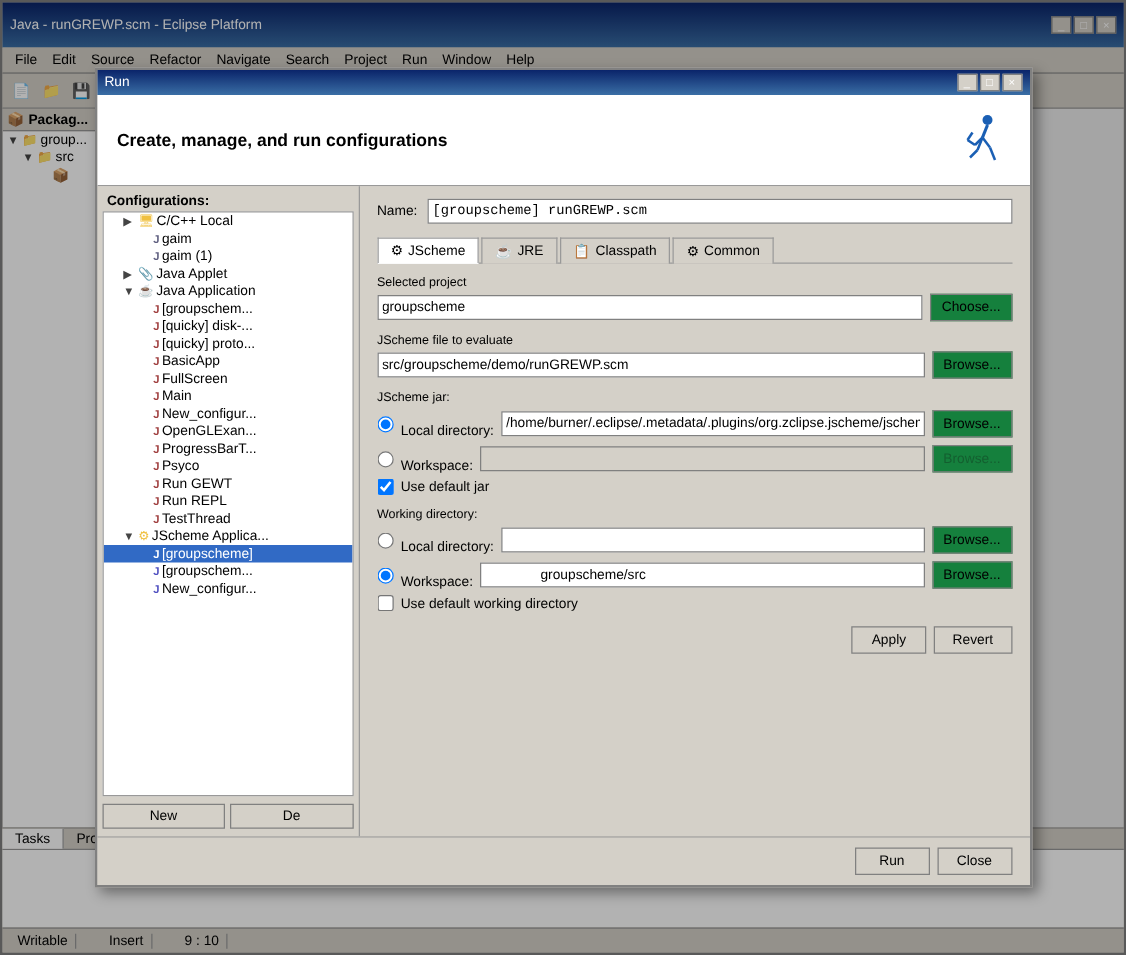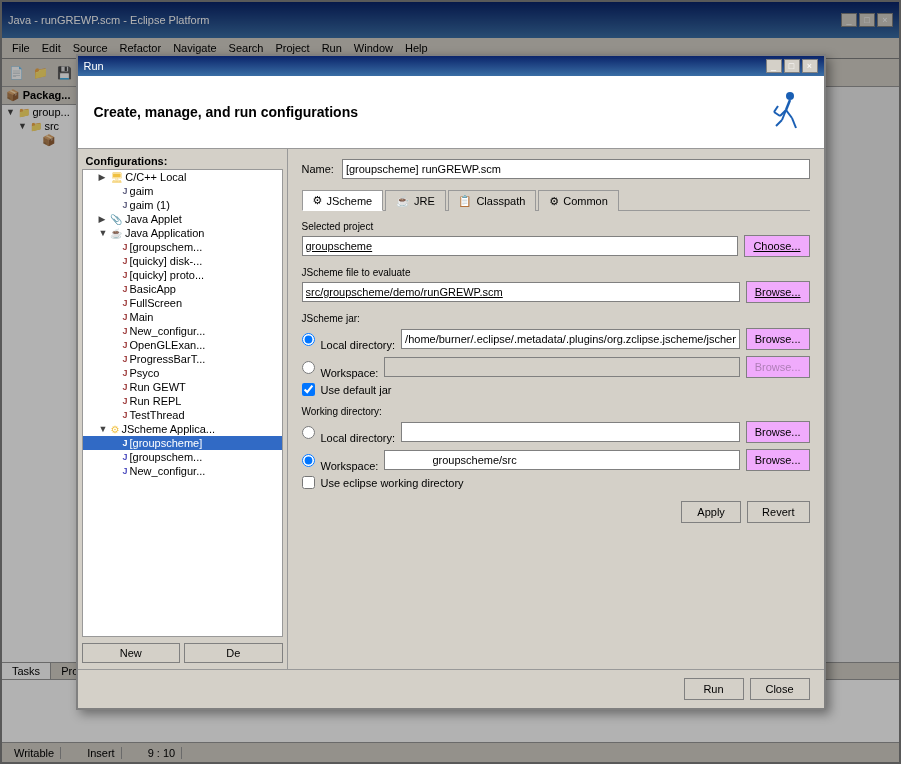--- a/index.html
+++ b/index.html
@@ -265,20 +265,21 @@
       white-space: nowrap;
     }
 
     .name-input {
       flex: 1;
       height: 20px;
       border: 1px solid #808080;
       padding: 1px 3px;
       font-size: 11px;
       background: white;
+      font-family: Liberation Mono, monospace;
     }
 
     
     .tabs {
       display: flex;
       gap: 0;
       border-bottom: 1px solid #999;
       margin-bottom: 10px;
     }
 
@@ -309,39 +310,38 @@
 
     .field-label {
       font-size: 10px;
       margin-bottom: 3px;
     }
 
     .field-row {
       display: flex;
       gap: 6px;
       align-items: center;
-      text-decoration: underline;
     }
 
     .text-field {
       flex: 1;
       height: 20px;
       border: 1px solid #808080;
       padding: 1px 3px;
       font-size: 11px;
       background: white;
     }
 
     .text-field:disabled, .text-field[readonly] {
       background: #d4d0c8;
     }
 
     .browse-btn {
       padding: 2px 8px;
-      background: #f0abfc;
+      background: #15803d;
       border: 1px solid #808080;
       cursor: pointer;
       font-size: 11px;
       white-space: nowrap;
       height: 22px;
     }
 
     .radio-row {
       display: flex;
       align-items: center;
@@ -752,21 +752,21 @@
 
           <div class="radio-row">
             <input type="radio" name="wd-source" id="wd-workspace" checked="" style="">
             <label for="wd-workspace">Workspace:</label>
             <input type="text" class="text-field" value="groupscheme/src" style="flex: 1 1 0%; padding-left: 47px;">
             <button class="browse-btn">Browse...</button>
           </div>
 
           <div class="checkbox-row">
             <input type="checkbox" id="use-default-wd" style="">
-            <label for="use-default-wd">Use eclipse working directory</label>
+            <label for="use-default-wd">Use default working directory</label>
           </div>
         </div>
 
         <div style="display:flex; justify-content:flex-end; gap:6px; margin-top: 12px; align-items: center;">
           <button class="action-btn">Apply</button>
           <button class="action-btn">Revert</button>
         </div>
 
       </div>
     </div>

